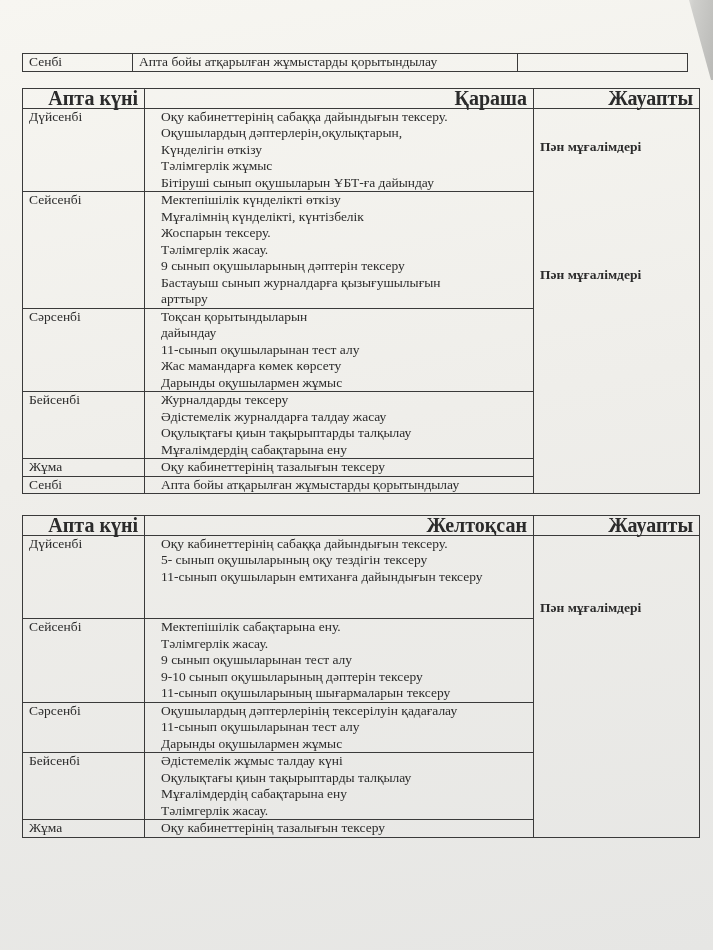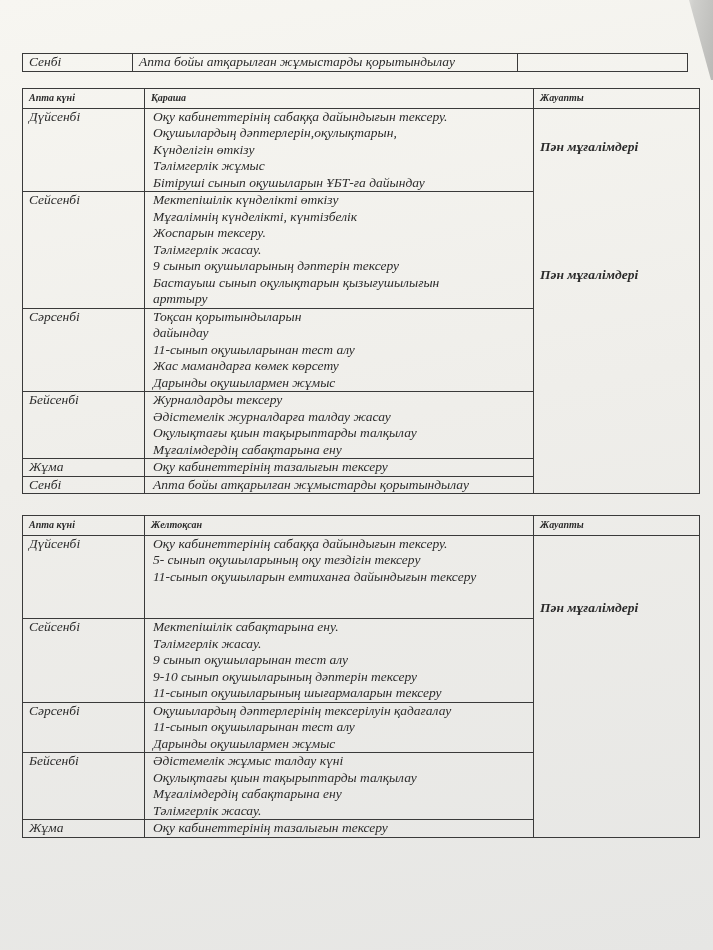--- a/index.html
+++ b/index.html
@@ -8,31 +8,31 @@
     background: linear-gradient(170deg, #f7f6f1 0%, #efeeea 45%, #e6e6e4 100%);
     font-family: "Liberation Serif", "DejaVu Serif", serif;
     color: #2b2b2b;
   }
   .fold {
     position: absolute; right: 0; top: 0; width: 40px; height: 80px;
     background: linear-gradient(100deg, rgba(255,255,255,0) 0%, #cfcfcc 40%, #b9b9b6 100%);
     clip-path: polygon(40% 0, 100% 0, 100% 100%, 95% 100%);
   }
   table { border-collapse: collapse; position: absolute; table-layout: fixed; }
-  td, th { border: 1px solid #3a3a3a; vertical-align: top; padding: 0 6px; font-size: 13.5px; line-height: 16.5px; font-style: italic; }
-  th { font-weight: bold; text-align: left; font-size: 10px; padding: 1px 6px; }
+  td, th { border: 1px solid #3a3a3a; vertical-align: top; padding: 0 6px; font-size: 13.5px; line-height: 16.5px; }
+  th { font-weight: bold; text-align: right; font-size: 20px; padding: 1px 6px; }
   .day { padding-left: 6px; }
   .tasks div { white-space: nowrap; }
   .resp { font-weight: bold; vertical-align: top; }
 
   #t0 { left: 22px; top: 53px; width: 665px; }
   #t0 td { height: 17px; }
   #t1 { left: 22px; top: 88px; width: 677px; }
   #t2 { left: 22px; top: 515px; width: 677px; }
-  .tasks { padding-left: 8px; }
+  .tasks { padding-left: 16px; }
   .spacer { height: 33px; }
 </style>
 </head>
 <body>
 
 <div class="fold"></div>
 
 <table id="t0">
   <colgroup>
       <col style="width:110px">
@@ -77,21 +77,21 @@
         </td>
       </tr>
       <tr>
         <td class="day">Сейсенбі</td>
         <td class="tasks">
           <div>Мектепішілік күнделікті өткізу</div>
           <div>Мұғалімнің күнделікті, күнтізбелік</div>
           <div>Жоспарын тексеру.</div>
           <div>Тәлімгерлік жасау.</div>
           <div>9 сынып оқушыларының дәптерін тексеру</div>
-          <div>Бастауыш сынып оқулықтарын қызығушылығын</div>
+          <div>Бастауыш сынып журналдарға қызығушылығын</div>
           <div>арттыру</div>
         </td>
       </tr>
       <tr>
         <td class="day">Сәрсенбі</td>
         <td class="tasks">
           <div>Тоқсан қорытындыларын</div>
           <div>дайындау</div>
           <div>11-сынып оқушыларынан тест алу</div>
           <div>Жас мамандарға көмек көрсету</div>

